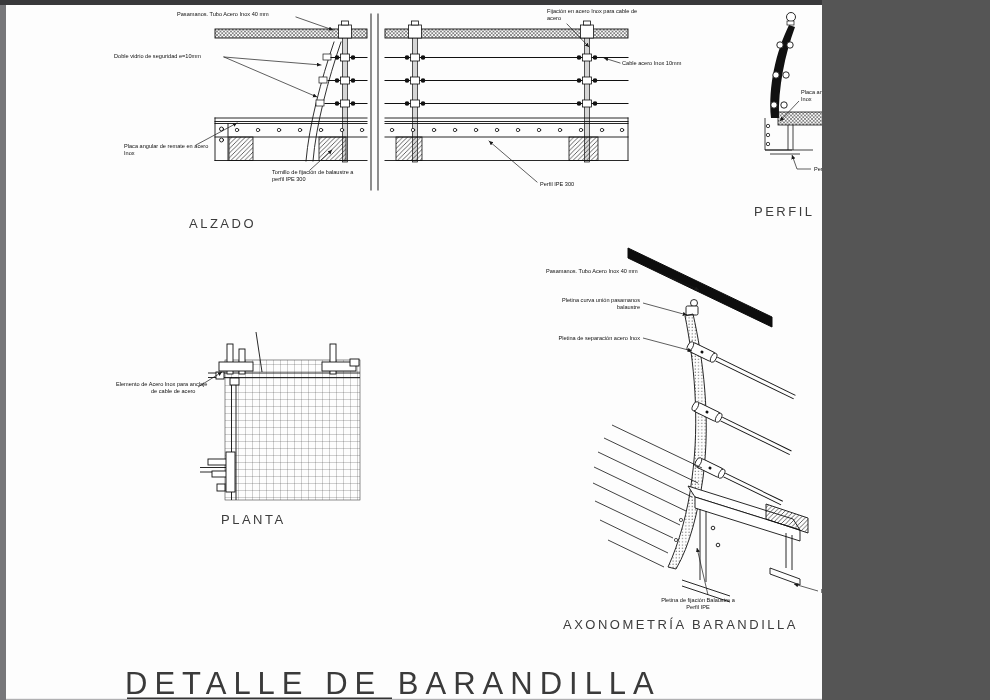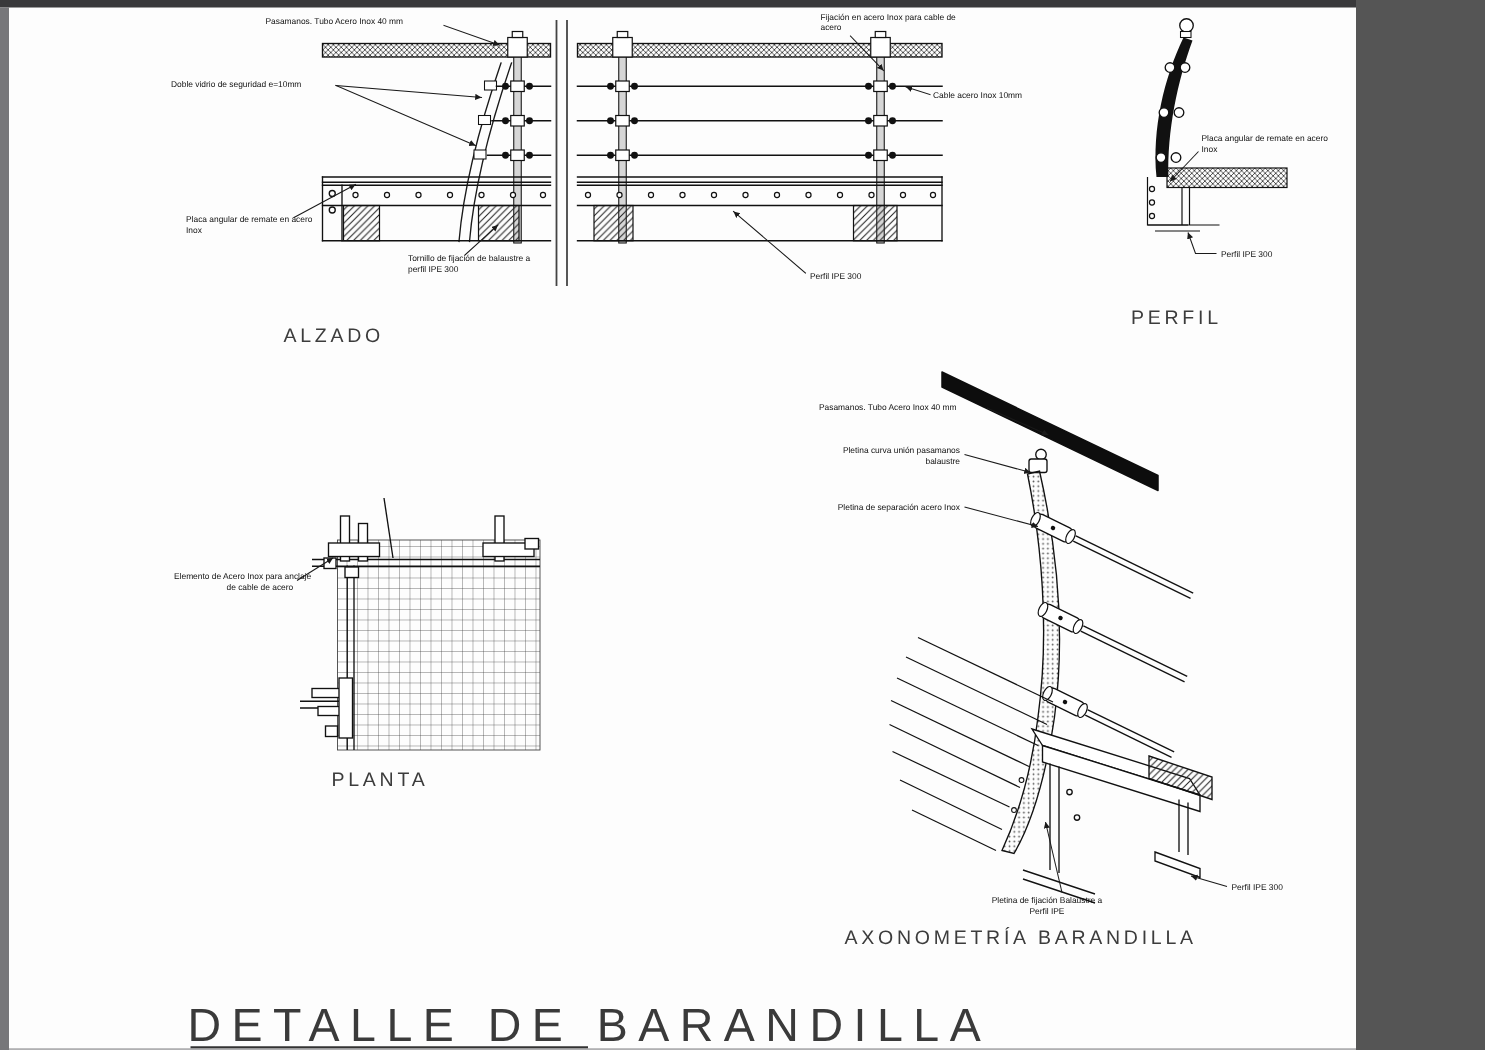--- a/index.html
+++ b/index.html
@@ -1,16 +1,16 @@
 <!DOCTYPE html>
 <html><head>
 <meta charset="utf-8">
 <style>
   html,body{margin:0;padding:0;background:#555;}
-  .stage{position:relative;width:904px;height:700px;background:#fdfdfd;overflow:hidden;
+  .stage{position:relative;width:822px;height:700px;background:#fdfdfd;overflow:hidden;
          font-family:"Liberation Sans", sans-serif;}
   svg{display:block;}
   .lbl{font-family:"Liberation Sans", sans-serif;font-size:5.6px;fill:#111;}
   .view-title{font-family:"Liberation Sans", sans-serif;font-size:13px;fill:#3c3c3c;letter-spacing:2.5px;}
   .sheet-title{font-family:"Liberation Sans", sans-serif;font-size:31px;fill:#3a3a3a;letter-spacing:7px;font-weight:400;}
   .ink{stroke:#1a1a1a;fill:none;}
 </style>
 </head>
 <body>
 

